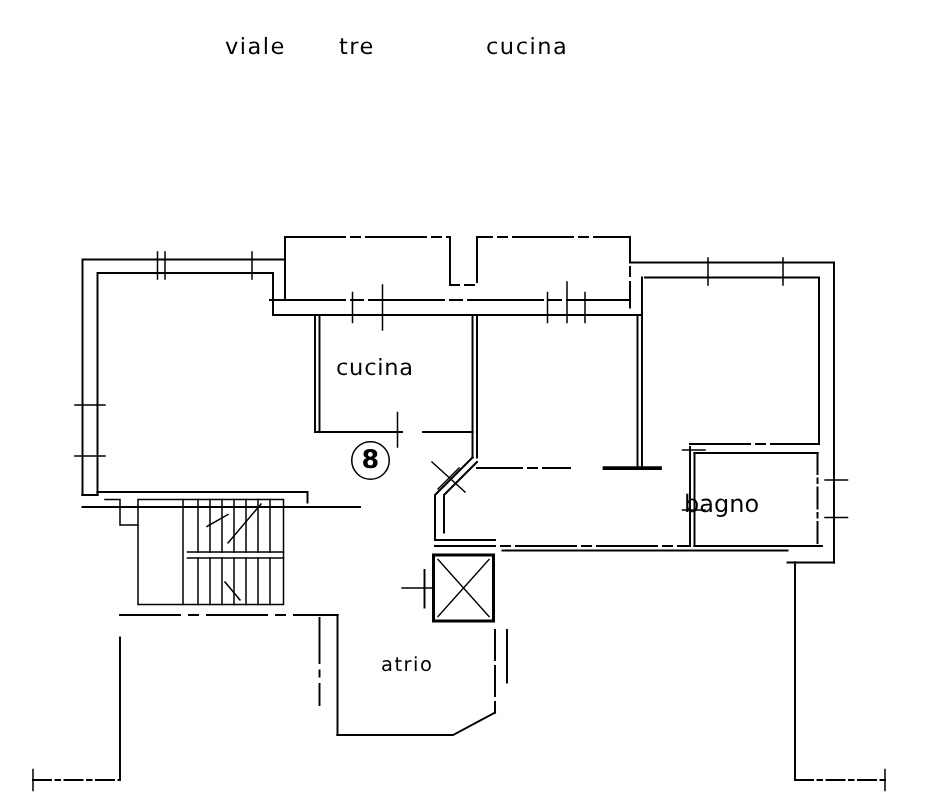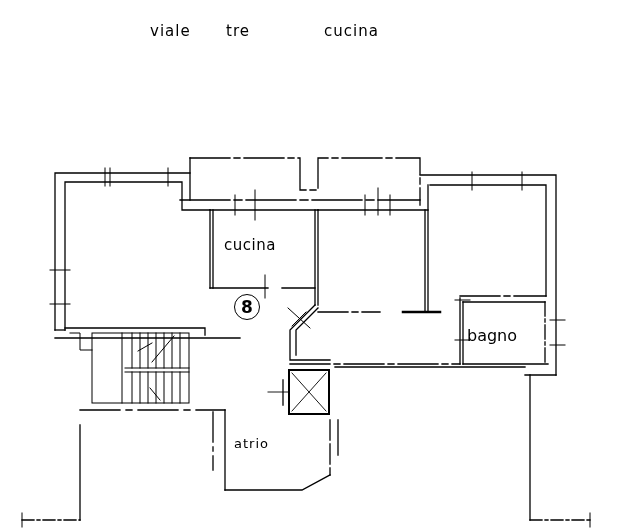--- a/index.html
+++ b/index.html
@@ -2,22 +2,22 @@
 <html><head>
   <meta charset="utf-8">
   <style>
     html, body { margin: 0; padding: 0; background: #ffffff; }
     body { width: 624px; height: 530px; position: relative; overflow: hidden; font-family: "DejaVu Sans", sans-serif; }
     .street { position: absolute; top: 22px; left: 0; width: 624px; height: 24px; }
     .street span { position: absolute; top: 0; font-family: "DejaVu Sans", sans-serif; font-size: 15px; color: #000; letter-spacing: 1px; }
     .plan { position: absolute; left: 0; top: 0; }
     .room-label { position: absolute; font-family: "DejaVu Sans", sans-serif; color: #000; }
     .lbl-cucina { left: 224px; top: 236px; font-size: 15px; letter-spacing: 0.5px; }
-    .lbl-bagno { left: 467px; top: 326px; font-size: 16px; }
-    .lbl-atrio { left: 234px; top: 436px; font-size: 13px; letter-spacing: 1px; }
+    .lbl-bagno { left: 456px; top: 326px; font-size: 16px; }
+    .lbl-atrio { left: 254px; top: 436px; font-size: 13px; letter-spacing: 1px; }
     .unit-badge { position: absolute; left: 234px; top: 294px; width: 26px; height: 26px; border: 1.5px solid #000; border-radius: 50%; display:flex; align-items:center; justify-content:center; font-size: 17px; font-weight: bold; color:#000; box-sizing: border-box; background: #fff; }
   </style>
 </head>
 <body>
 
 <div class="street">
   <span style="left:150px">viale</span>
   <span style="left:226px">tre</span>
   <span style="left:324px">cucina</span>
 </div>

